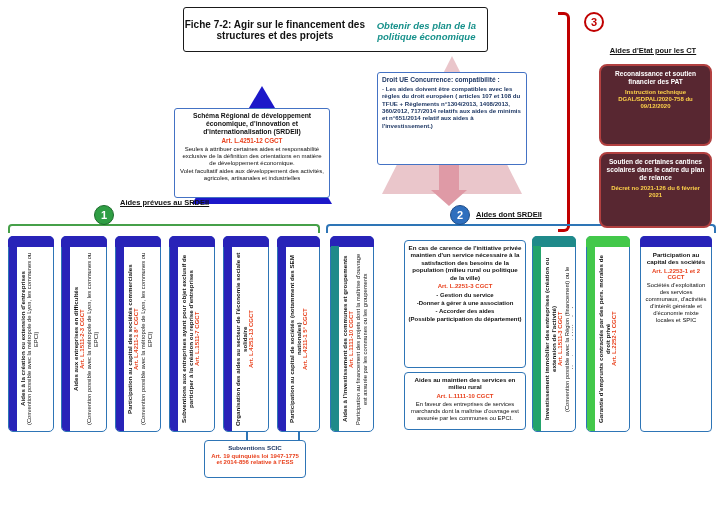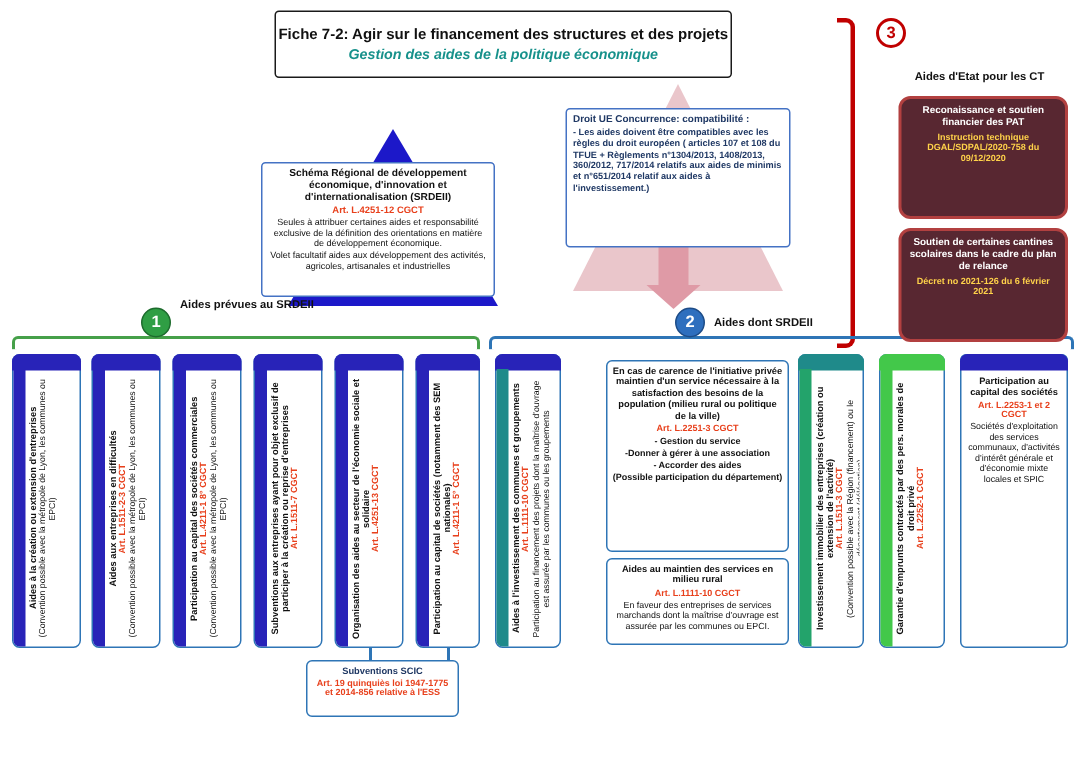--- a/index.html
+++ b/index.html
@@ -2,21 +2,21 @@
 <html><head>
 <meta charset="utf-8">
 <style>
   html,body{margin:0;padding:0;background:#fff;}
   .canvas{position:relative;width:720px;height:509px;background:#ffffff;overflow:hidden;
           font-family:"Liberation Sans", sans-serif;color:#111;}
   .abs{position:absolute;}
 
   
   .header{left:183px;top:7px;width:303px;height:43px;border:1.5px solid #1a1a1a;border-radius:3px;
-          background:#fff;display:flex;flex-direction:column;align-items:center;justify-content:center;z-index:5;}
+          background:#fff;display:flex;flex-direction:row;align-items:center;justify-content:center;z-index:5;}
   .header .t{font-size:10px;font-weight:bold;text-align:center;}
   .header .s{font-size:9.5px;font-weight:bold;font-style:italic;color:#17918b;text-align:center;margin-top:2px;}
 
   
   .tri{width:0;height:0;z-index:1;}
   .tri-blue{left:192px;top:86px;border-left:70px solid transparent;border-right:70px solid transparent;border-bottom:118px solid #1c18c9;}
   .tri-pink{left:382px;top:56px;border-left:70px solid transparent;border-right:70px solid transparent;border-bottom:138px solid #eac6cb;}
   .arr-stem{left:439px;top:164px;width:20px;height:26px;background:#df9aa6;z-index:2;}
   .arr-head{left:431px;top:190px;width:0;height:0;border-left:18px solid transparent;border-right:18px solid transparent;border-top:16px solid #df9aa6;z-index:2;}
 
@@ -29,21 +29,21 @@
   .droit{left:377px;top:72px;width:150px;height:93px;color:#1f3864;}
   .droit .t{font-size:6.6px;font-weight:bold;margin-bottom:2px;}
   .droit .b{font-size:6.1px;font-weight:bold;line-height:1.2;}
 
   
   .num{width:20px;height:20px;border-radius:50%;display:flex;align-items:center;justify-content:center;
        font-weight:bold;font-size:11px;z-index:6;box-sizing:border-box;}
   .n1{left:94px;top:205px;background:#2f9e44;color:#fff;border:1.5px solid #1d6b2d;}
   .n2{left:450px;top:205px;background:#2e6fbe;color:#fff;border:1.5px solid #1d4c87;}
   .n3{left:584px;top:12px;background:#fff;color:#c00000;border:2.5px solid #c00000;}
-  .seclabel{font-size:7.5px;font-weight:bold;z-index:6;}
+  .seclabel{font-size:7.5px;font-weight:bold;z-index:6;text-decoration:underline;}
 
   
   .brk-h{height:7px;border-top:2.5px solid;border-left:2.5px solid;border-right:2.5px solid;
          border-radius:4px 4px 0 0;z-index:3;}
   .brk-g{left:8px;top:224px;width:308px;border-color:#46a049;}
   .brk-b{left:326px;top:224px;width:386px;border-color:#2e75b6;}
   .brk-r{left:558px;top:12px;width:9px;height:214px;border-top:3px solid #c00000;border-right:3px solid #c00000;
          border-bottom:3px solid #c00000;border-radius:0 6px 6px 0;z-index:3;}
 
   
@@ -79,21 +79,21 @@
 
 <div class="canvas">
 
   <div class="abs tri tri-blue"></div>
   <div class="abs tri tri-pink"></div>
   <div class="abs arr-stem"></div>
   <div class="abs arr-head"></div>
 
   <div class="abs header">
     <div class="t">Fiche 7-2: Agir sur le financement des structures et des projets</div>
-    <div class="s">Gestion des aides de la politique économique</div>
+    <div class="s">Obtenir des plan de la politique économique</div>
   </div>
 
   <div class="abs panel srdeii">
     <div class="t">Schéma Régional de développement économique, d'innovation et d'internationalisation (SRDEII)</div>
     <div class="a">Art. L.4251-12 CGCT</div>
     <div class="b">Seules à attribuer certaines aides et responsabilité exclusive de la définition des orientations en matière de développement économique.</div>
     <div class="b">Volet facultatif aides aux développement des activités, agricoles, artisanales et industrielles</div>
   </div>
 
   <div class="abs panel droit">

